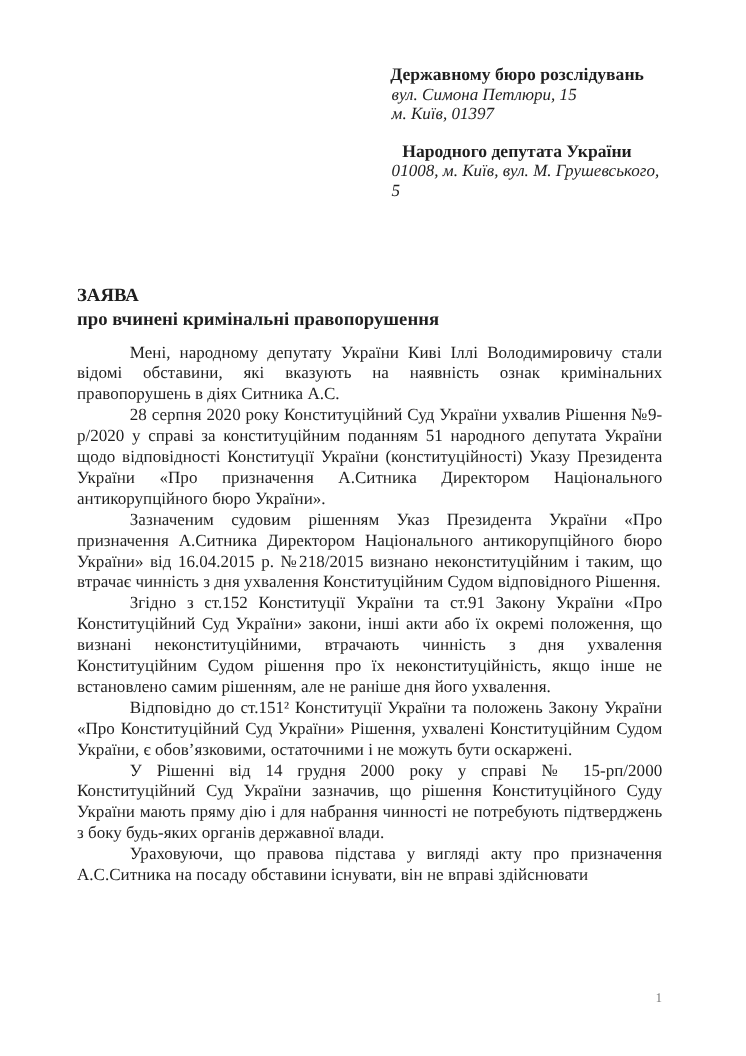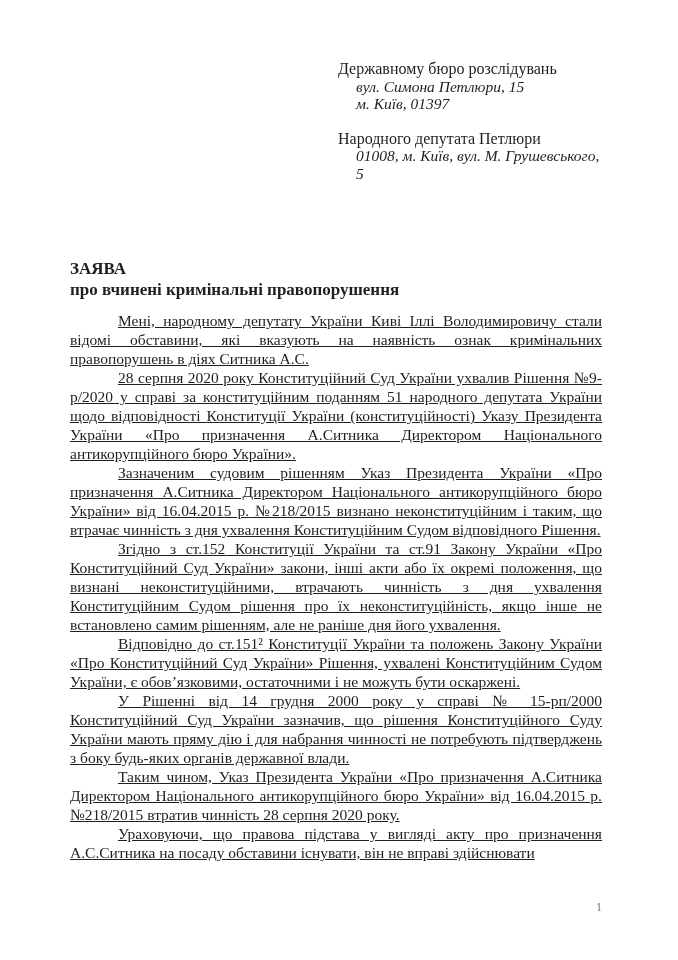--- a/index.html
+++ b/index.html
@@ -21,22 +21,23 @@
     height: 960px;
     padding: 60px 76px 0 70px;
     background: #ffffff;
   }
   .addressee-block {
     margin-left: 268px;
     font-size: 15.5px;
     line-height: 17.5px;
   }
   .addressee-block .bold-line {
-    font-weight: normal;
+    font-weight: bold;
     font-size: 16px;
+    text-align: center;
   }
   .addressee-block .italic-line {
     font-style: italic;
     margin-left: 18px;
   }
   .applicant-block {
     margin-top: 17px;
   }
   .title-block {
     margin-top: 76px;
@@ -47,21 +48,20 @@
   }
   .body-text {
     margin-top: 11px;
     font-size: 15.5px;
     line-height: 19px;
     text-align: justify;
   }
   .body-text p {
     margin: 0;
     text-indent: 48px;
-    text-decoration: underline;
   }
   .page-number {
     position: absolute;
     right: 76px;
     bottom: 45px;
     font-size: 12px;
     color: #777777;
   }
 </style>
 </head>
@@ -69,35 +69,34 @@
 
 <div class="page">
 
   <div class="addressee-block recipient-block">
     <div class="bold-line">Державному бюро розслідувань</div>
     <div class="italic-line">вул. Симона Петлюри, 15</div>
     <div class="italic-line">м. Київ, 01397</div>
   </div>
 
   <div class="addressee-block applicant-block">
-    <div class="bold-line">Народного депутата Петлюри</div>
+    <div class="bold-line">Народного депутата України</div>
     <div class="italic-line">01008, м. Київ, вул. М. Грушевського, 5</div>
   </div>
 
   <div class="title-block">
     <div>ЗАЯВА</div>
     <div>про вчинені кримінальні правопорушення</div>
   </div>
 
   <div class="body-text">
     <p>Мені, народному депутату України Киві Іллі Володимировичу стали відомі обставини, які вказують на наявність ознак кримінальних правопорушень в діях Ситника А.С.</p>
     <p>28 серпня 2020 року Конституційний Суд України ухвалив Рішення №9-р/2020 у справі за конституційним поданням 51 народного депутата України щодо відповідності Конституції України (конституційності) Указу Президента України «Про призначення А.Ситника Директором Національного антикорупційного бюро України».</p>
     <p>Зазначеним судовим рішенням Указ Президента України «Про призначення А.Ситника Директором Національного антикорупційного бюро України» від 16.04.2015 р. №218/2015 визнано неконституційним і таким, що втрачає чинність з дня ухвалення Конституційним Судом відповідного Рішення.</p>
     <p>Згідно з ст.152 Конституції України та ст.91 Закону України «Про Конституційний Суд України» закони, інші акти або їх окремі положення, що визнані неконституційними, втрачають чинність з дня ухвалення Конституційним Судом рішення про їх неконституційність, якщо інше не встановлено самим рішенням, але не раніше дня його ухвалення.</p>
     <p>Відповідно до ст.151² Конституції України та положень Закону України «Про Конституційний Суд України» Рішення, ухвалені Конституційним Судом України, є обов’язковими, остаточними і не можуть бути оскаржені.</p>
     <p>У Рішенні від 14 грудня 2000 року у справі № 15-рп/2000 Конституційний Суд України зазначив, що рішення Конституційного Суду України мають пряму дію і для набрання чинності не потребують підтверджень з боку будь-яких органів державної влади.</p>
-    <p>Таким чином, Указ Президента України «Про призначення А.Ситника Директором Національного антикорупційного бюро України» від 16.04.2015 р. №218/2015 втратив чинність 28 серпня 2020 року.</p>
     <p>Ураховуючи, що правова підстава у вигляді акту про призначення А.С.Ситника на посаду обставини існувати, він не вправі здійснювати</p>
   </div>
 
   <div class="page-number">1</div>
 
 </div>
 
 </body></html>

